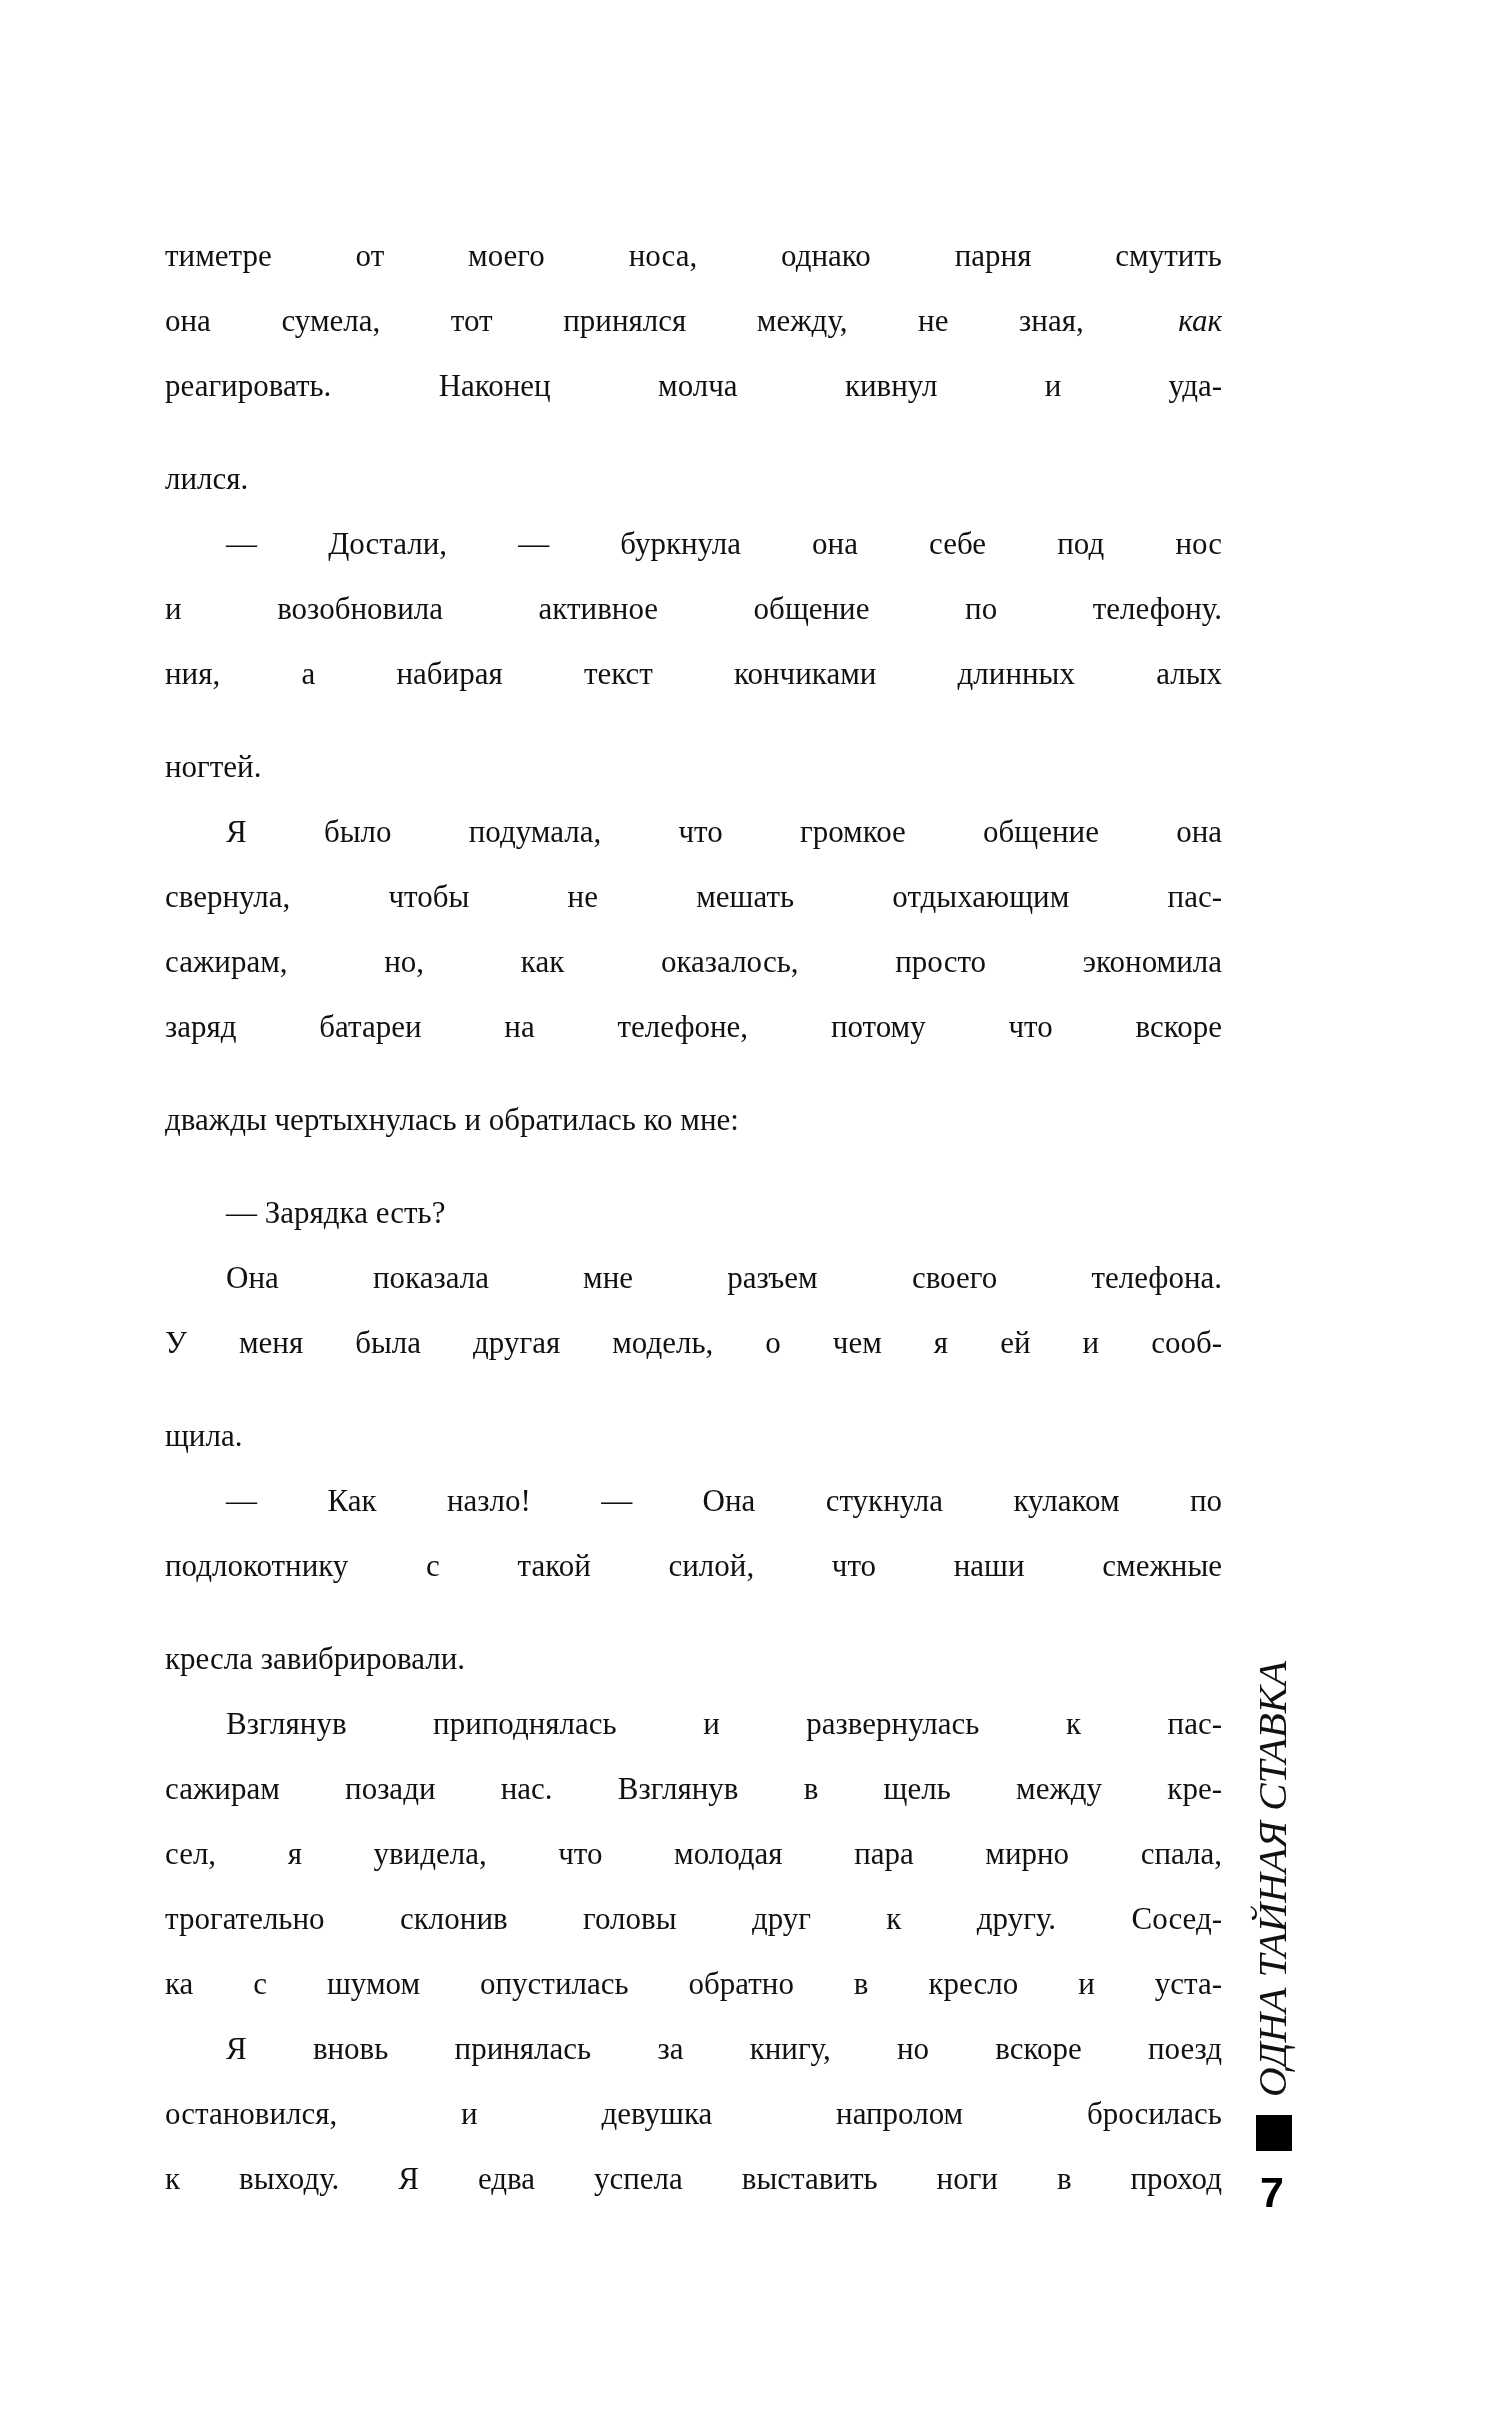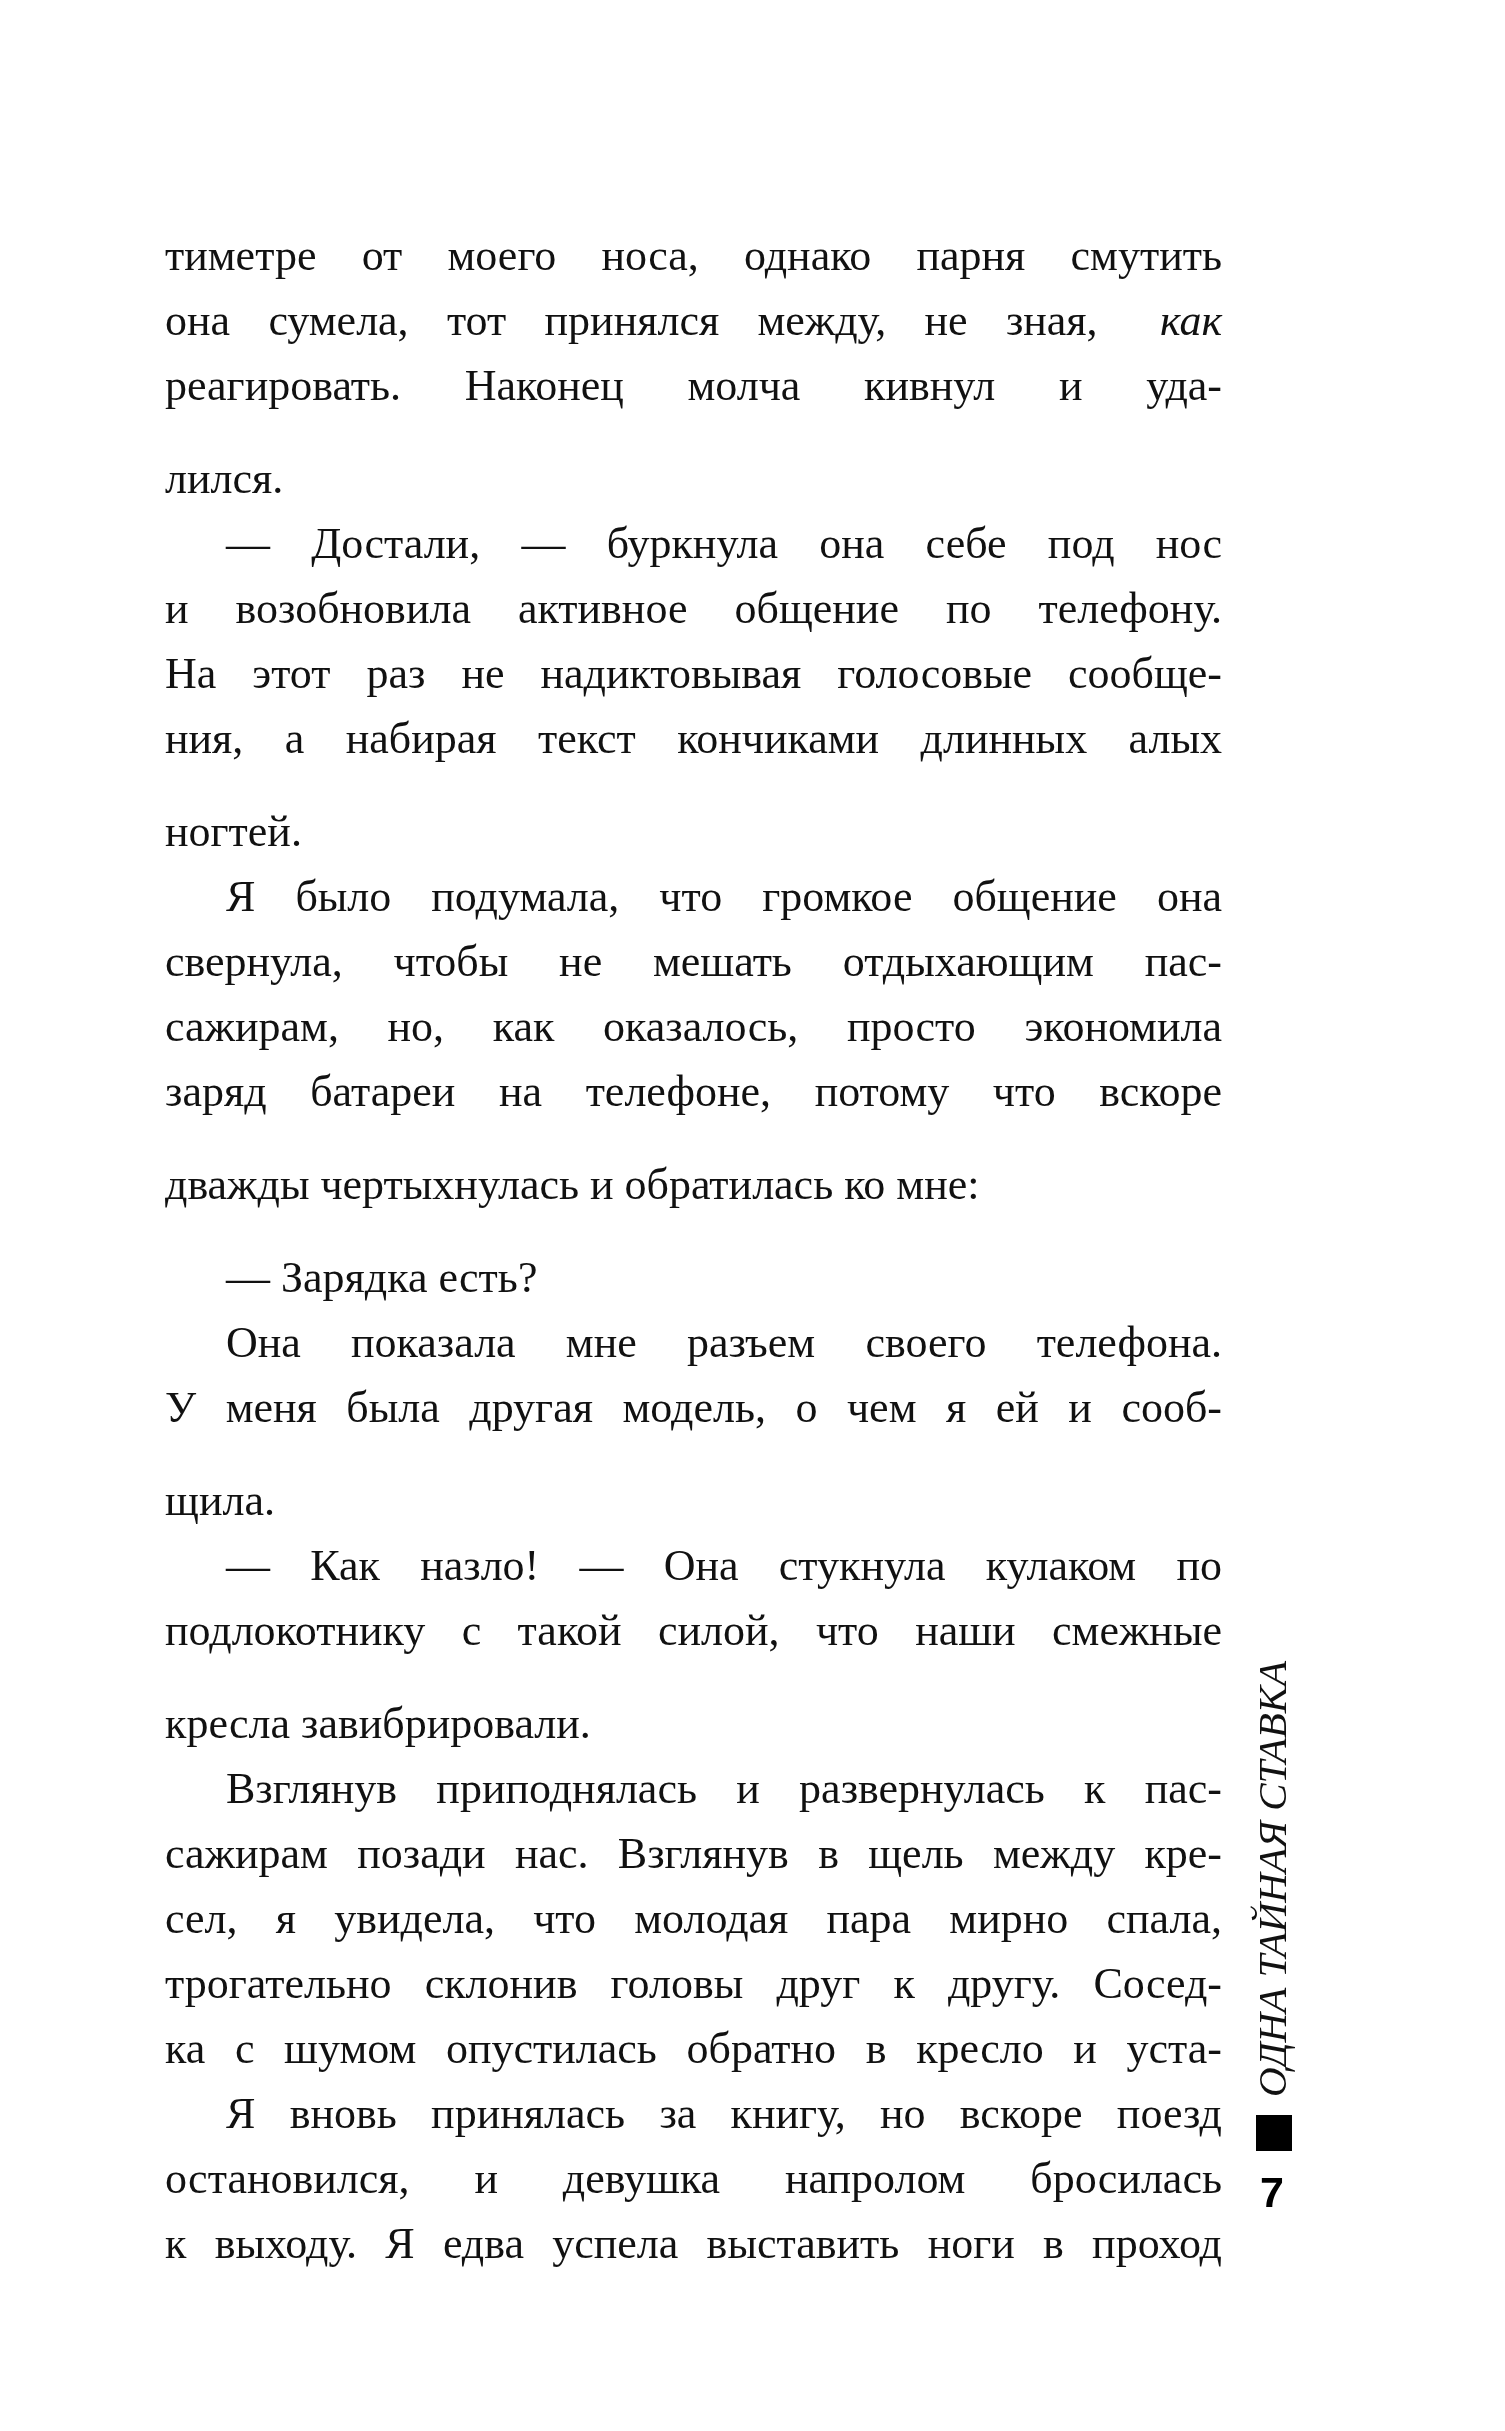--- a/index.html
+++ b/index.html
@@ -1,39 +1,38 @@
 <!DOCTYPE html>
 <html><head>
 <meta charset="utf-8">
 <style>
   html,body{margin:0;padding:0;background:#fff;}
   body{width:1506px;height:2432px;position:relative;overflow:hidden;}
   .text{position:absolute;left:165px;top:223px;width:1057px;
-    font-family:"Liberation Serif",serif;font-size:44px;line-height:65px;color:#111;}
+    font-family:"Liberation Serif",serif;font-size:31px;line-height:65px;color:#111;}
   .line{display:block;white-space:nowrap;text-align:justify;text-align-last:justify;height:65px;}
   .line.last{text-align-last:left;margin-top:28px;}
   .line.indent{padding-left:61px;}
   .side{position:absolute;left:1247px;top:1656px;width:49px;height:446px;}
   .side span{position:absolute;left:50%;top:50%;transform:translate(-50%,-50%) rotate(-90deg);
     white-space:nowrap;font-family:"Liberation Serif",serif;font-style:italic;font-size:41px;color:#111;}
   .square{position:absolute;left:1256px;top:2115px;width:36px;height:36px;background:#000;}
   .pageno{position:absolute;left:1260px;top:2168px;font-family:"Liberation Sans",sans-serif;font-weight:bold;font-size:43px;color:#000;}
   em{font-style:italic;margin-left:24px;}
 </style>
 </head>
 <body>
 
 <div class="text">
   <span class="line">тиметре от моего носа, однако парня смутить</span>
   <span class="line"><span>она сумела, тот принялся между, не зная, </span><em>как</em></span>
   <span class="line">реагировать. Наконец молча кивнул и уда-</span>
   <span class="line last">лился.</span>
   <span class="line indent">— Достали, — буркнула она себе под нос</span>
   <span class="line">и возобновила активное общение по телефону.</span>
-  <span class="line">На этот раз не надиктовывая голосовые сообще-</span>
   <span class="line">ния, а набирая текст кончиками длинных алых</span>
   <span class="line last">ногтей.</span>
   <span class="line indent">Я было подумала, что громкое общение она</span>
   <span class="line">свернула, чтобы не мешать отдыхающим пас-</span>
   <span class="line">сажирам, но, как оказалось, просто экономила</span>
   <span class="line">заряд батареи на телефоне, потому что вскоре</span>
   <span class="line last">дважды чертыхнулась и обратилась ко мне:</span>
   <span class="line indent last">— Зарядка есть?</span>
   <span class="line indent">Она показала мне разъем своего телефона.</span>
   <span class="line">У меня была другая модель, о чем я ей и сооб-</span>

